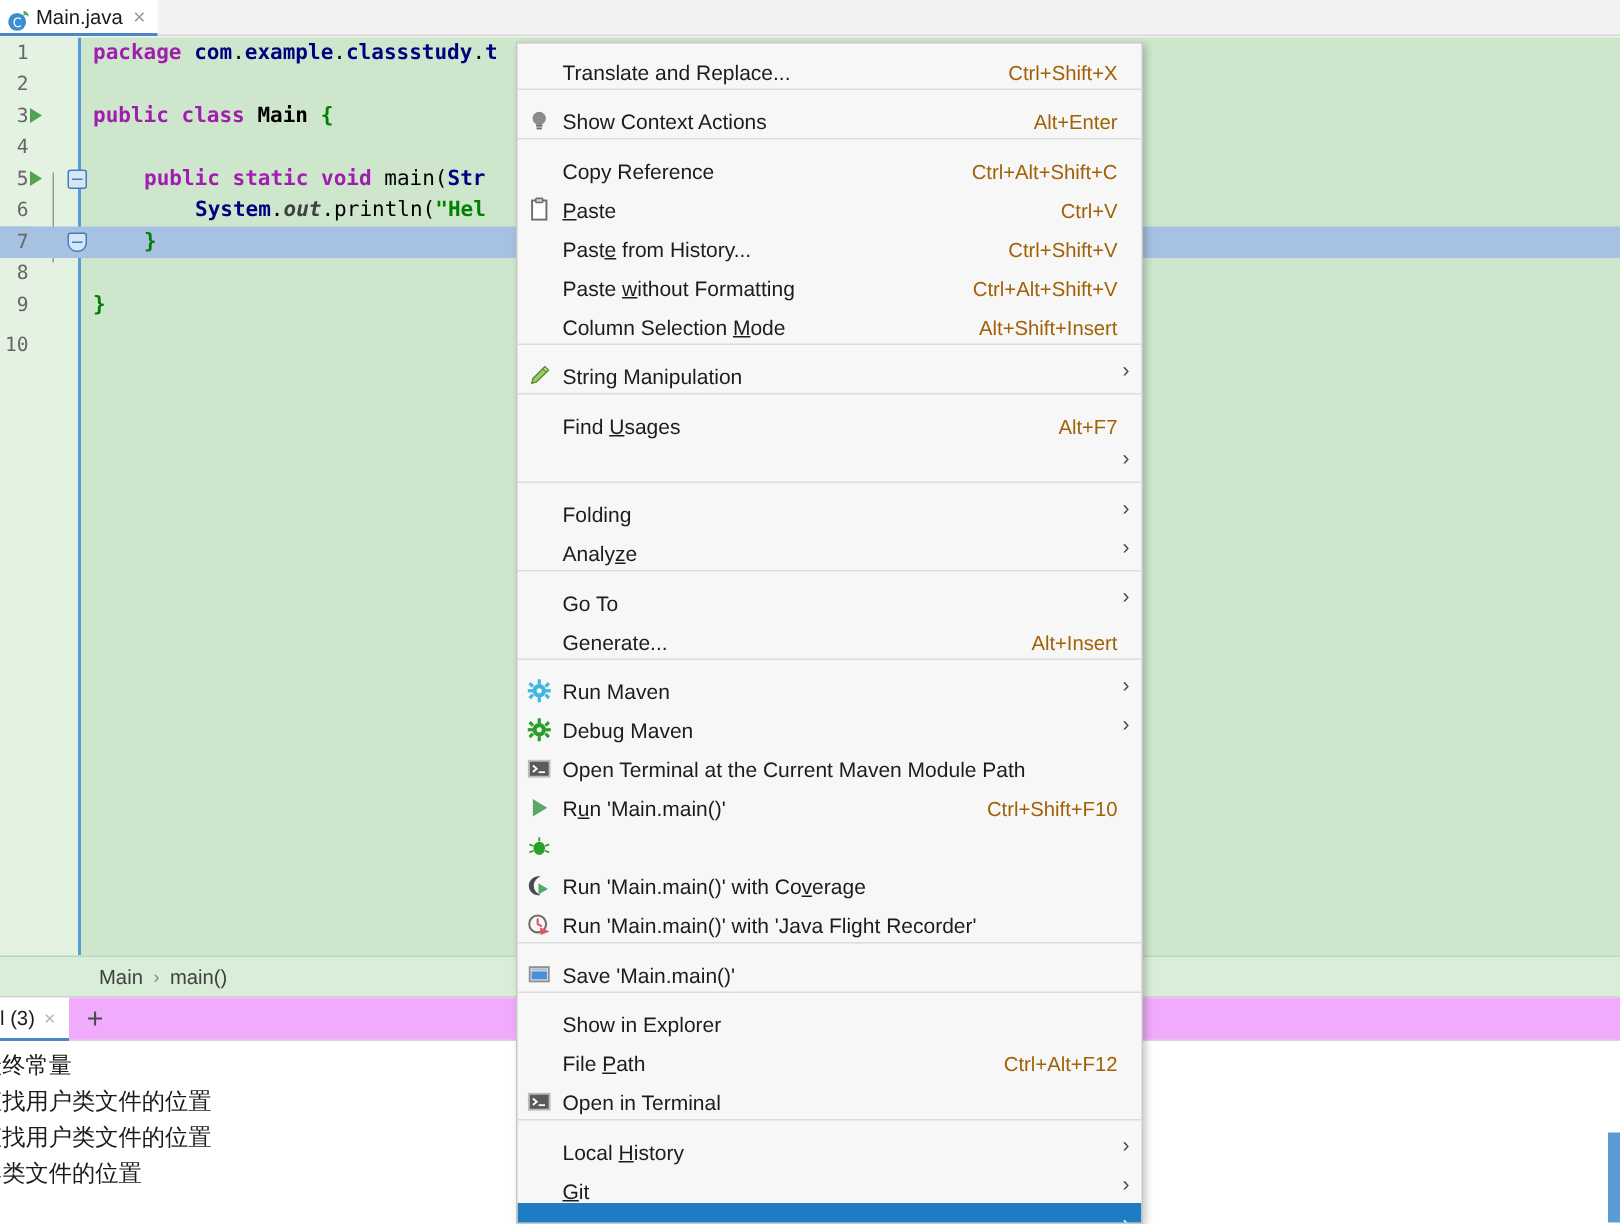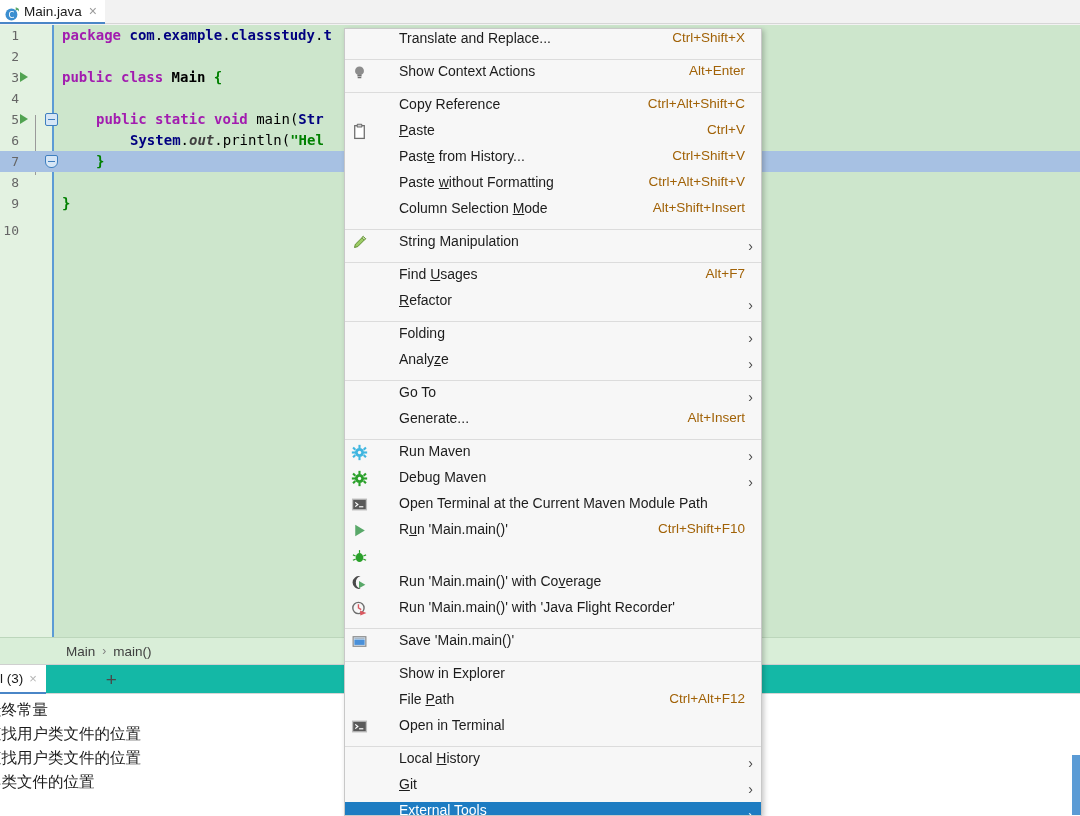--- a/index.html
+++ b/index.html
@@ -167,25 +167,24 @@
     position: absolute;
     left: 0; top: 664px;
     width: 1080px; height: 152px;
     background: #ffffff;
     border-top: 1px solid #cfcfcf;
   }
   .toolwin-tabs {
     position: absolute;
     left: 0; top: 0;
     width: 1080px; height: 29px;
-    background: #14b8a6;
+    background: #f0abfc;
     border-bottom: 1px solid #d6d6d6;
     display: flex;
     align-items: center;
-    gap: 48px;
   }
   .tw-tab {
     height: 29px;
     display: flex;
     align-items: center;
     gap: 6px;
     padding: 0 9px 0 0;
     background: #ffffff;
     border-bottom: 2px solid #4a86c7;
     font-size: 13.5px;
@@ -232,26 +231,25 @@
     border: 1px solid #c8c8c8;
     box-shadow: 2px 2px 5px rgba(0,0,0,0.22);
     padding: 1px 0 0 0;
     overflow: hidden;
     height: 788px;
   }
   .mi {
     position: relative;
     height: 26px;
     display: flex;
-    align-items: flex-start;
+    align-items: flex-end;
     padding-left: 6px;
     font-size: 14px;
     color: #1c1c1c;
     white-space: nowrap;
-    gap: 24px;
   }
   .mi.sel { background: #1d7cc2; color: #ffffff; }
   .mi.sel .mi-arrow { color: #ffffff; }
   .mi-icon {
     width: 24px; height: 18px;
     flex: 0 0 24px;
     position: relative;
     display: inline-block;
   }
   .mi-label { flex: 1 1 auto; }
@@ -463,21 +461,20 @@
     </div>
     <div class="msep"></div>
 
     <div class="mi">
       <span class="mi-icon"></span>
       <span class="mi-label">Find <u>U</u>sages</span>
       <span class="mi-short">Alt+F7</span>
     </div>
     <div class="mi">
       <span class="mi-icon"></span>
-      <span class="mi-label"><u>R</u>efactor</span>
       <span class="mi-arrow">›</span>
     </div>
     <div class="msep"></div>
 
     <div class="mi">
       <span class="mi-icon"></span>
       <span class="mi-label">Folding</span>
       <span class="mi-arrow">›</span>
     </div>
     <div class="mi">

